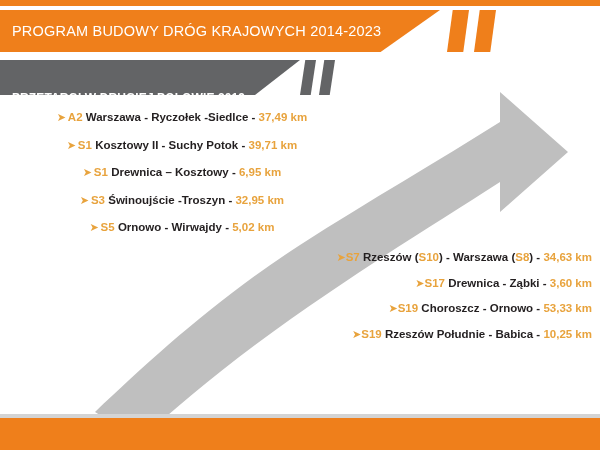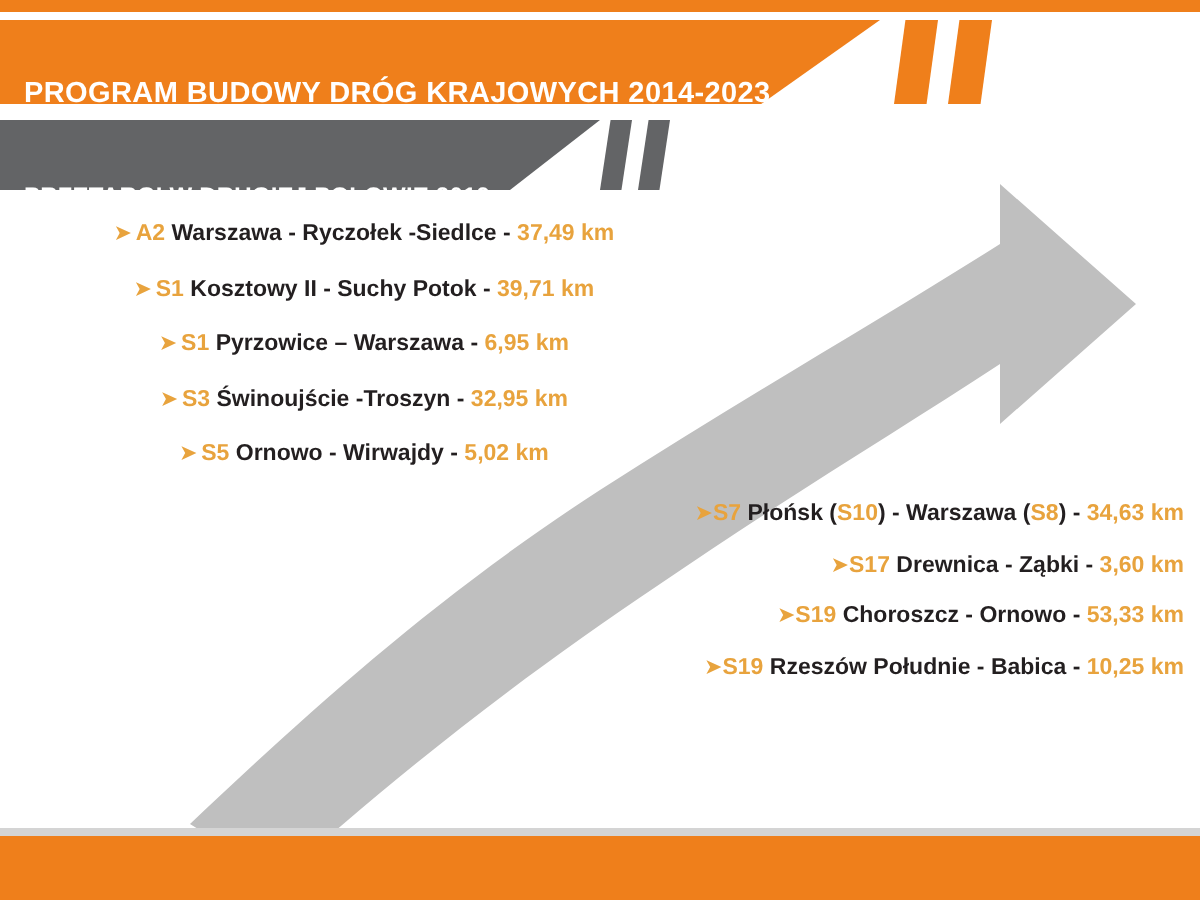--- a/index.html
+++ b/index.html
@@ -55,24 +55,23 @@
   .title-text {
     position: absolute;
     left: 12px;
     top: 10px;
     width: 420px;
     height: 42px;
     display: flex;
     align-items: center;
     color: #ffffff;
     font-size: 14.5px;
-    font-weight: bold;
+    font-weight: normal;
     letter-spacing: 0.2px;
     white-space: nowrap;
-    margin-top: 16px;
   }
   .band-stripe {
     position: absolute;
     background: #ef7f1b;
   }
   .stripe-a {
     top: 10px;
     left: 447px;
     width: 22px;
     height: 42px;
@@ -260,37 +259,37 @@
 
     <div class="row">
       <span class="bullet">➤</span><span class="code">A2</span><span class="place">&nbsp;</span><span class="place">Warszawa - Ryczołek -Siedlce</span><span class="sep">&nbsp;-&nbsp;</span><span class="dist">37,49 km</span>
     </div>
 
     <div class="row">
       <span class="bullet">➤</span><span class="code">S1</span><span class="place">&nbsp;</span><span class="place">Kosztowy II - Suchy Potok</span><span class="sep">&nbsp;-&nbsp;</span><span class="dist">39,71 km</span>
     </div>
 
     <div class="row">
-      <span class="bullet">➤</span><span class="code">S1</span><span class="place">&nbsp;</span><span class="place">Pyrzowice – Warszawa</span><span class="sep">&nbsp;-&nbsp;</span><span class="dist">6,95 km</span>
+      <span class="bullet">➤</span><span class="code">S1</span><span class="place">&nbsp;</span><span class="place">Drewnica – Kosztowy</span><span class="sep">&nbsp;-&nbsp;</span><span class="dist">6,95 km</span>
     </div>
 
     <div class="row">
       <span class="bullet">➤</span><span class="code">S3</span><span class="place">&nbsp;</span><span class="place">Świnoujście -Troszyn</span><span class="sep">&nbsp;-&nbsp;</span><span class="dist">32,95 km</span>
     </div>
 
     <div class="row">
       <span class="bullet">➤</span><span class="code">S5</span><span class="place">&nbsp;</span><span class="place">Ornowo - Wirwajdy</span><span class="sep">&nbsp;-&nbsp;</span><span class="dist">5,02 km</span>
     </div>
 
   </div>
 
   <div class="list list-right">
 
     <div class="row">
-      <span class="bullet">➤</span><span class="code">S7</span><span class="place">&nbsp;</span><span class="place">Płońsk (</span><span class="code">S10</span><span class="place">) - Warszawa (</span><span class="code">S8</span><span class="place">)</span><span class="sep">&nbsp;-&nbsp;</span><span class="dist">34,63 km</span>
+      <span class="bullet">➤</span><span class="code">S7</span><span class="place">&nbsp;</span><span class="place">Rzeszów (</span><span class="code">S10</span><span class="place">) - Warszawa (</span><span class="code">S8</span><span class="place">)</span><span class="sep">&nbsp;-&nbsp;</span><span class="dist">34,63 km</span>
     </div>
 
 
     <div class="row">
       <span class="bullet">➤</span><span class="code">S17</span><span class="place">&nbsp;</span><span class="place">Drewnica - Ząbki</span><span class="sep">&nbsp;-&nbsp;</span><span class="dist">3,60 km</span>
     </div>
 
     <div class="row">
       <span class="bullet">➤</span><span class="code">S19</span><span class="place">&nbsp;</span><span class="place">Choroszcz - Ornowo</span><span class="sep">&nbsp;-&nbsp;</span><span class="dist">53,33 km</span>
     </div>

